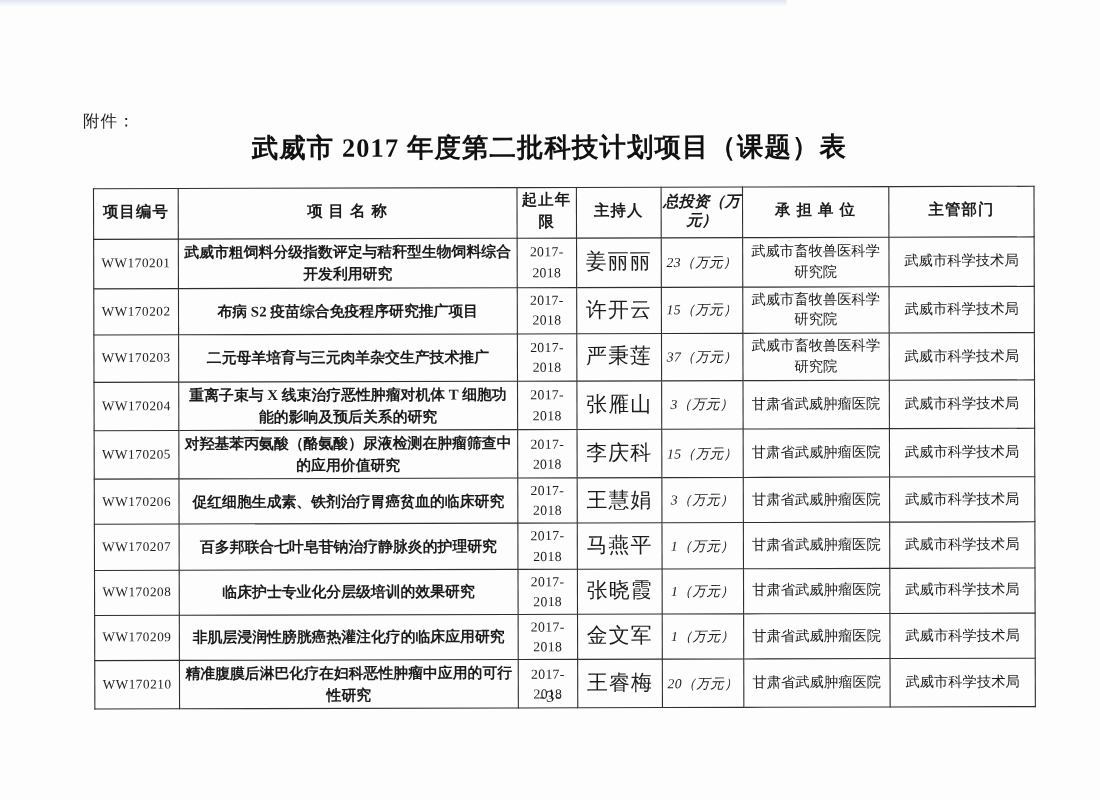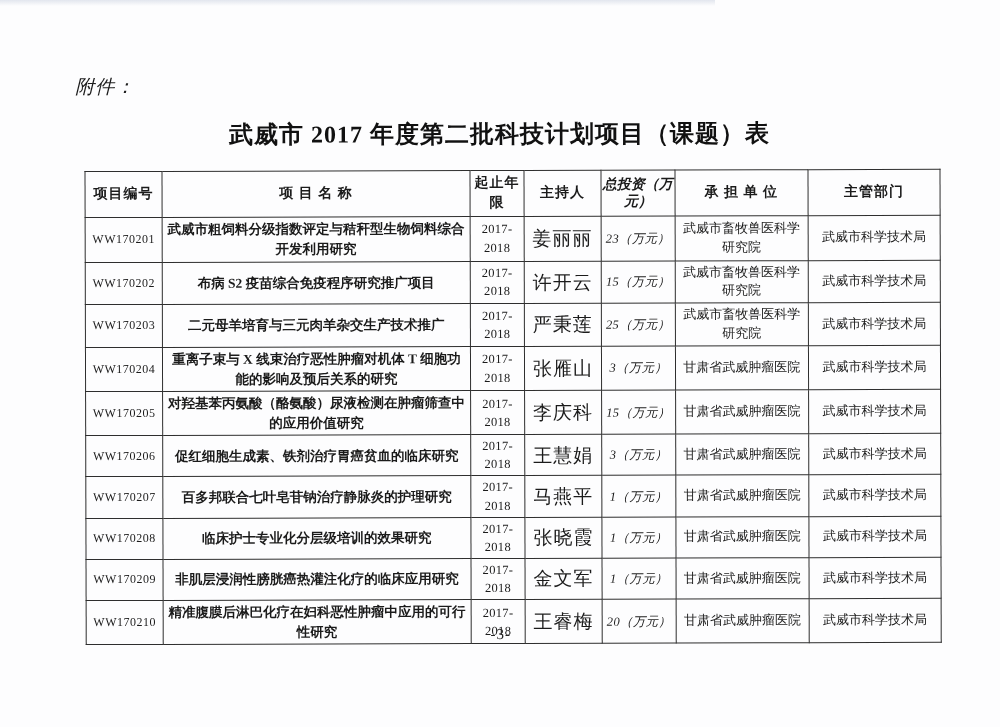--- a/index.html
+++ b/index.html
@@ -23,24 +23,23 @@
     pointer-events: none;
   }
   .page-content {
     position: absolute;
     top: 0; left: 0; right: 0; bottom: 0;
     transform: rotate(-0.15deg);
   }
   .attachment-label {
     position: absolute;
     left: 76px;
-    top: 73px;
-    font-size: 19px;
-    letter-spacing: 1px;
-    font-style: italic;
+    top: 100px;
+    font-size: 15px;
+    letter-spacing: 1px;
   }
   .doc-title {
     position: absolute;
     left: 0;
     top: 118px;
     width: 1000px;
     text-align: center;
     font-size: 24px;
     font-weight: bold;
     letter-spacing: 1px;
@@ -155,21 +154,21 @@
           <td class="cell-leader col-3">许开云</td>
           <td class="cell-investment col-4">15（万元）</td>
           <td class="cell-undertaker col-5">武威市畜牧兽医科学研究院</td>
           <td class="cell-supervisor col-6">武威市科学技术局</td>
         </tr>
         <tr style="height: 36px;">
           <td class="cell-project-id col-0">WW170203</td>
           <td class="cell-project-name col-1">二元母羊培育与三元肉羊杂交生产技术推广</td>
           <td class="cell-period col-2">2017-2018</td>
           <td class="cell-leader col-3">严秉莲</td>
-          <td class="cell-investment col-4">25（万元）</td>
+          <td class="cell-investment col-4">37（万元）</td>
           <td class="cell-undertaker col-5">武威市畜牧兽医科学研究院</td>
           <td class="cell-supervisor col-6">武威市科学技术局</td>
         </tr>
         <tr style="height: 41px;">
           <td class="cell-project-id col-0">WW170204</td>
           <td class="cell-project-name col-1">重离子束与 X 线束治疗恶性肿瘤对机体 T 细胞功能的影响及预后关系的研究</td>
           <td class="cell-period col-2">2017-2018</td>
           <td class="cell-leader col-3">张雁山</td>
           <td class="cell-investment col-4">3（万元）</td>
           <td class="cell-undertaker col-5">甘肃省武威肿瘤医院</td>

